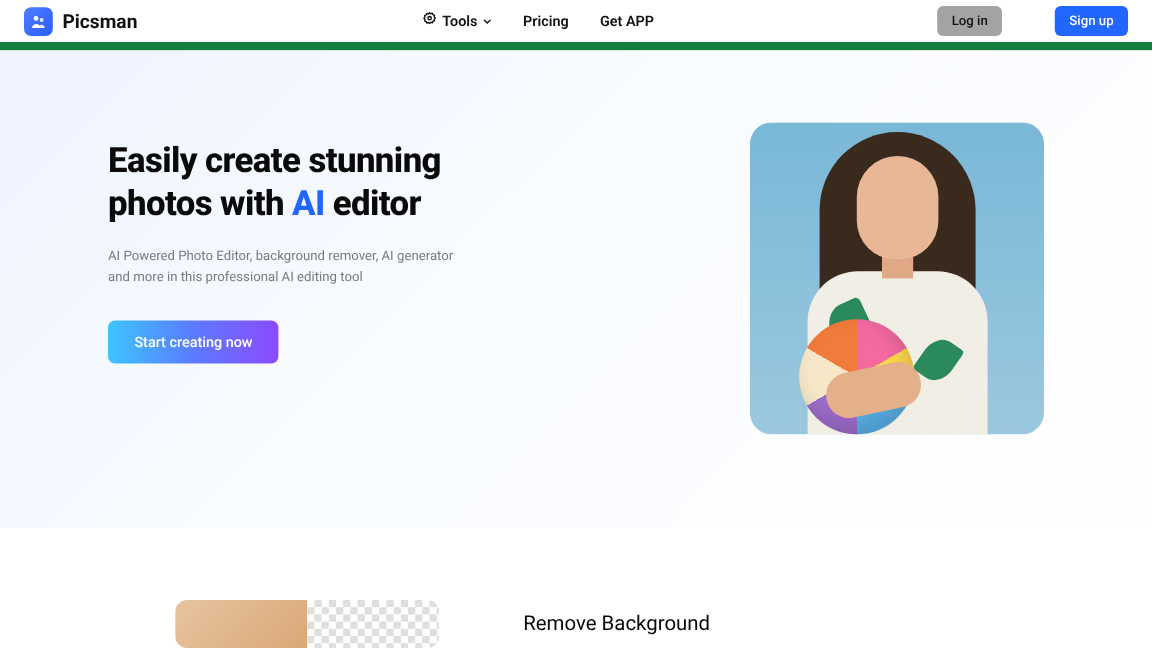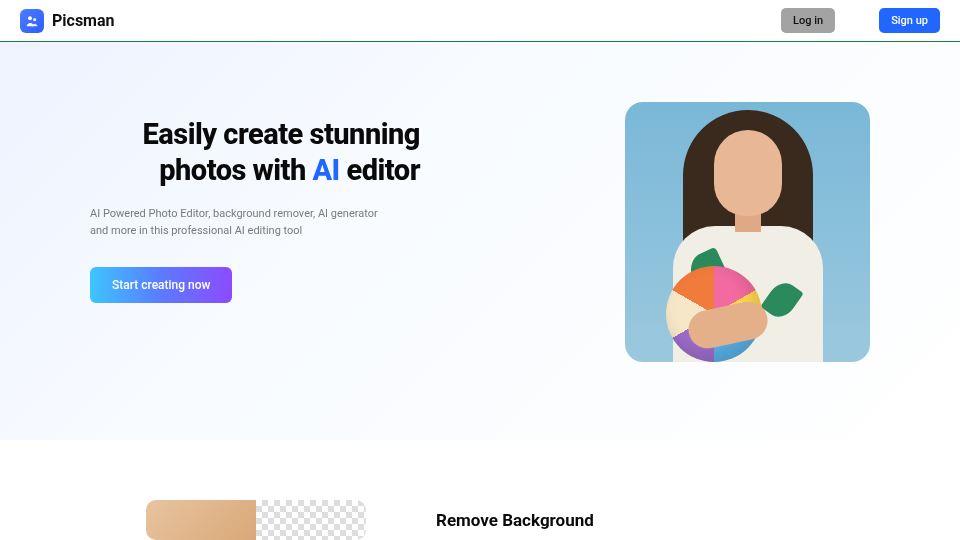--- a/index.html
+++ b/index.html
@@ -14,21 +14,21 @@
       overflow: hidden;
       background: #ffffff;
     }
     
     .header {
       display: flex;
       align-items: center;
       justify-content: space-between;
       padding: 8px 20px;
       height: 42px;
-      border-bottom: 1px solid #15803d;
+      border-bottom: 7px solid #15803d;
       background: #fff;
     }
     .logo-wrap {
       display: flex;
       align-items: center;
       gap: 8px;
     }
     .logo-box {
       width: 24px;
       height: 24px;
@@ -111,21 +111,20 @@
     .hero-left {
       padding-top: 14px;
       max-width: 330px;
     }
     .headline {
       font-size: 29px;
       font-weight: 800;
       line-height: 1.25;
       color: #0a0a0a;
       letter-spacing: -0.5px;
-      text-align: right;
     }
     .headline .ai {
       color: #2066ff;
     }
     .sub {
       margin-top: 16px;
       font-size: 11px;
       line-height: 1.55;
       color: #7a7a7a;
       max-width: 300px;
@@ -275,40 +274,60 @@
         linear-gradient(45deg, #ddd 25%, transparent 25%),
         linear-gradient(-45deg, #ddd 25%, transparent 25%),
         linear-gradient(45deg, transparent 75%, #ddd 75%),
         linear-gradient(-45deg, transparent 75%, #ddd 75%);
       background-size: 12px 12px;
       background-position: 0 0, 0 6px, 6px -6px, -6px 0;
       background-color: #fff;
     }
     .feature-title {
       font-size: 17px;
-      font-weight: 700;
+      font-weight: 400;
       color: #0a0a0a;
     }
   </style>
 </head>
 <body>
 
 <header class="header">
   <div class="logo-wrap">
     <div class="logo-box">
       <svg viewBox="0 0 24 24" fill="none">
         <circle cx="9" cy="8" r="3" fill="#fff"></circle>
         <circle cx="16" cy="10" r="2.4" fill="#fff" opacity="0.85"></circle>
         <path d="M4 20c0-3 3-5 5.5-5s5 2 5 5" fill="#fff"></path>
         <path d="M12 20c0-2.4 2-4 4-4s4 1.6 4 4" fill="#fff" opacity="0.85"></path>
       </svg>
     </div>
     <span class="brand">Picsman</span>
   </div>
 
+  <nav class="nav-center">
+    <div class="nav-item">
+      <span class="tools-icon">
+        <svg viewBox="0 0 24 24" fill="none" stroke="#111" stroke-width="2">
+          <path d="M12 3l1.8 1.2 2.1-.5 1 1.9 2 .8-.2 2.2 1.3 1.7-1.3 1.7.2 2.2-2 .8-1 1.9-2.1-.5L12 18l-1.8-1.2-2.1.5-1-1.9-2-.8.2-2.2L4 10.5l1.3-1.7L5.1 6.6l2-.8 1-1.9 2.1.5L12 3z"></path>
+          <circle cx="12" cy="10.5" r="2.4"></circle>
+        </svg>
+      </span>
+      <span>Tools</span>
+      <svg class="chevron" viewBox="0 0 10 10">
+        <path d="M2 3.5l3 3 3-3" stroke="#111" stroke-width="1.4" fill="none" stroke-linecap="round"></path>
+      </svg>
+    </div>
+    <div class="nav-item">
+      <span>Pricing</span>
+    </div>
+    <div class="nav-item">
+      <span>Get APP</span>
+    </div>
+  </nav>
 
   <div class="nav-right">
     <div class="btn-login">Log in</div>
     <div class="btn-signup">Sign up</div>
   </div>
 </header>
 
 <section class="hero">
   <div class="hero-inner">
     <div class="hero-left">

